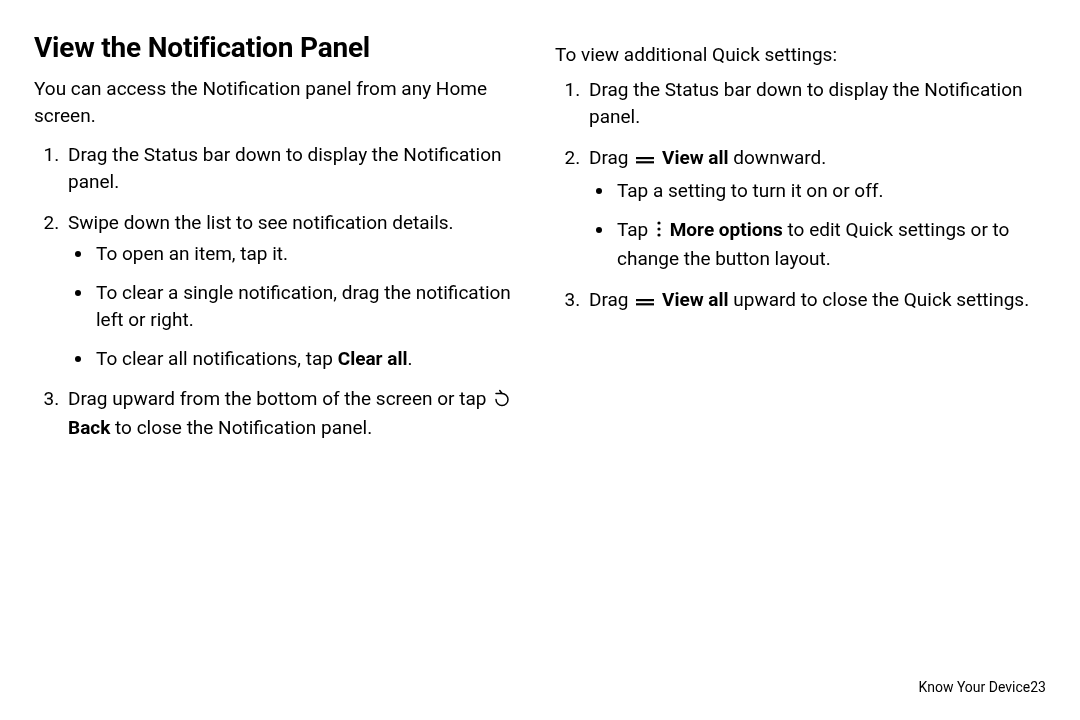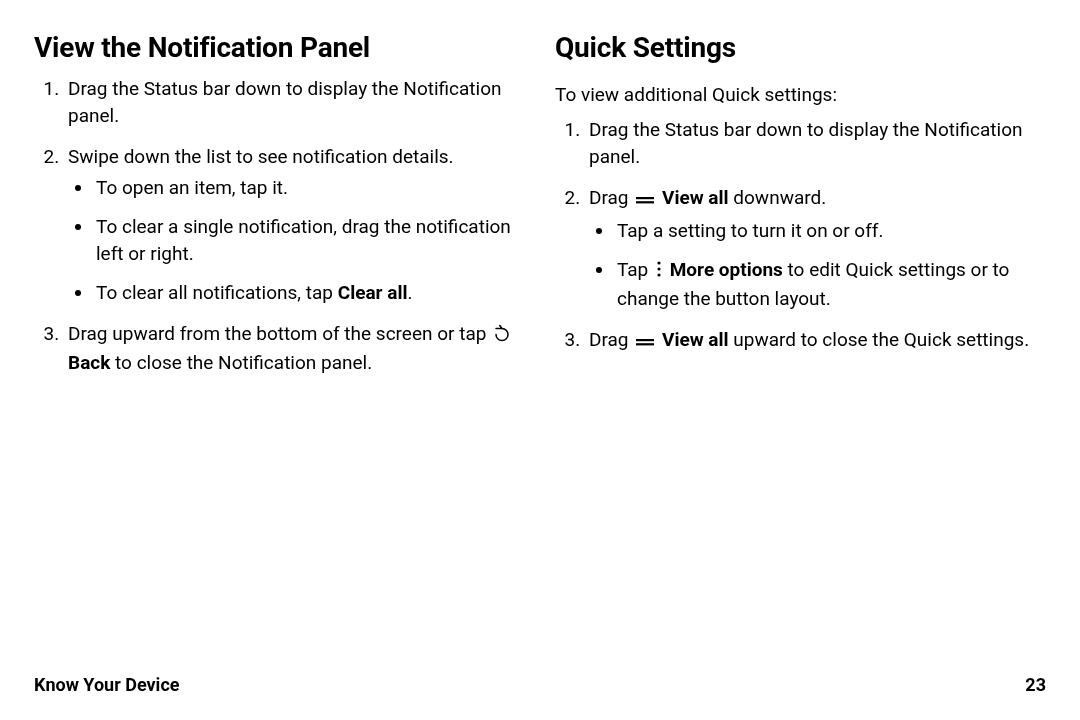--- a/index.html
+++ b/index.html
@@ -60,32 +60,32 @@
     display:inline-block;
     vertical-align:-2px;
     margin:0 2px;
   }
   .footer{
     position:absolute;
     left:34px;
     right:34px;
     bottom:22px;
     display:flex;
-    justify-content:space-between;
-    font-size:18px;
-    font-weight:bold;
+    justify-content:flex-end;
+    font-size:14px;
   }
 </style>
 </head>
 <body>
 
 <div class="page">
 
   <div class="col col-left">
     <h2>View the Notification Panel</h2>
+    <p class="intro">You can access the Notification panel from any Home screen.</p>
     <ol>
       <li>Drag the Status bar down to display the Notification panel.</li>
       <li>
         <span>Swipe down the list to see notification details.</span>
         <ul class="bul">
           <li>To open an item, tap it.</li>
           <li>To clear a single notification, drag the notification left or right.</li>
           <li>
             <span>To clear all notifications, tap </span><b>Clear all</b><span>.</span>
           </li>
@@ -100,21 +100,20 @@
             <polyline points="12 6 9 10" opacity="0"></polyline>
           </svg>
         </span>
         <b>Back</b>
         <span> to close the Notification panel.</span>
       </li>
     </ol>
   </div>
 
   <div class="col col-right">
-    <h2>Quick Settings</h2>
     <p class="sub">To view additional Quick settings:</p>
     <ol>
       <li>Drag the Status bar down to display the Notification panel.</li>
       <li>
         <span>Drag </span>
         <span class="icon">
           <svg width="20" height="12" viewBox="0 0 20 12">
             <rect x="1" y="3" width="18" height="2.2" fill="#000"></rect>
             <rect x="1" y="7.2" width="18" height="2.2" fill="#000"></rect>
           </svg>

